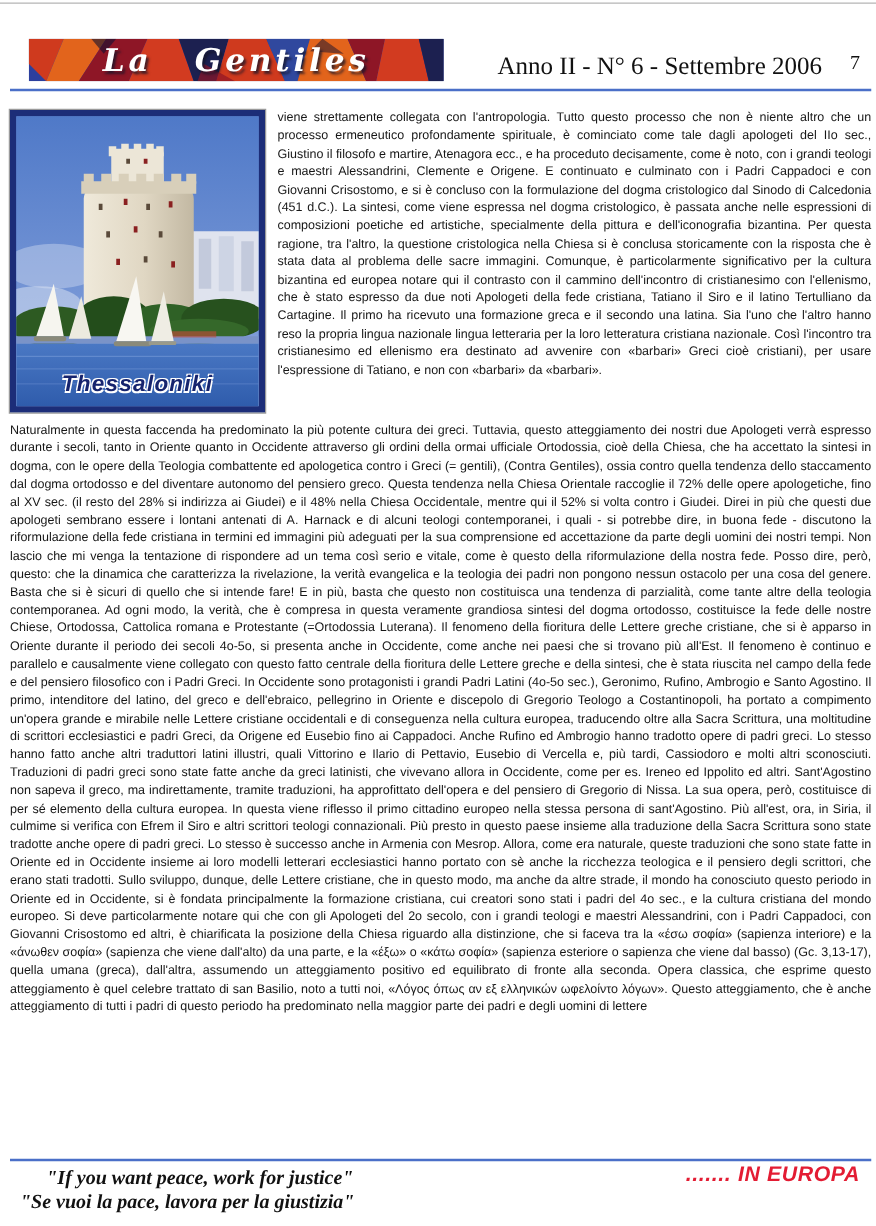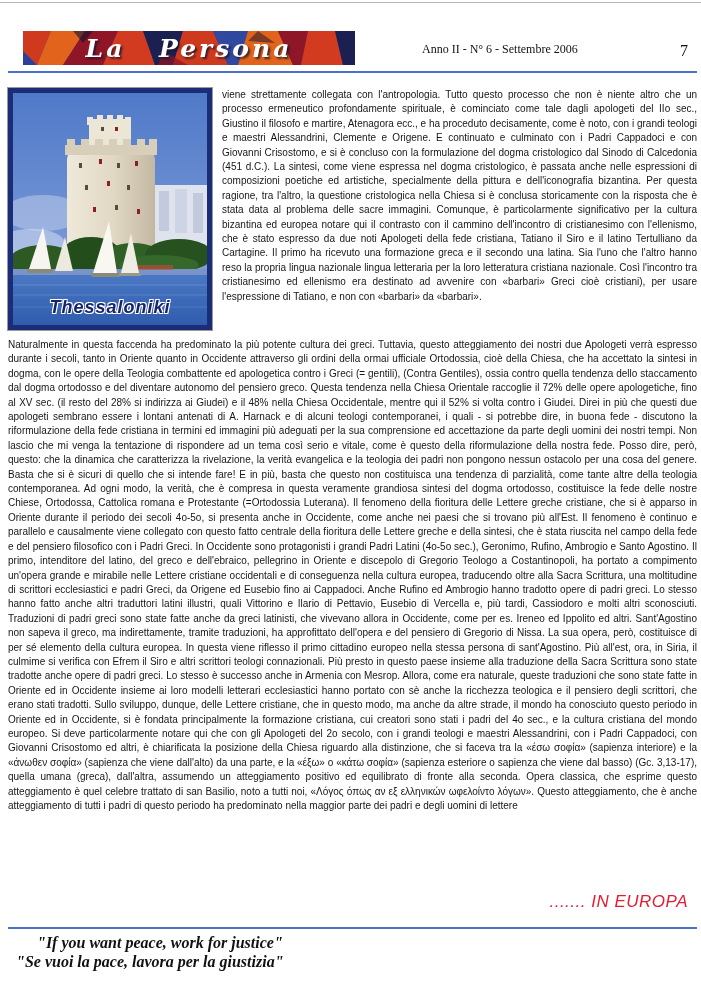--- a/index.html
+++ b/index.html
@@ -22,21 +22,21 @@
   .logo-text{
     position:absolute;inset:0;display:flex;align-items:center;justify-content:center;
     font-family:"DejaVu Serif","Liberation Serif",serif;
     font-style:italic;font-weight:bold;font-size:25px;color:#ffffff;
     word-spacing:22px;letter-spacing:3px;
     text-shadow:2px 2px 2px rgba(20,20,40,.75);
     white-space:nowrap;
   }
   .issue-info{
     position:absolute;left:398px;top:42px;
-    font-family:"Liberation Serif",serif;font-size:12px;color:#111;margin-left:24px;
+    font-family:"Liberation Serif",serif;font-size:20px;color:#111;
   }
   .page-number{
     position:absolute;right:13px;top:42px;
     font-family:"Liberation Serif",serif;font-size:16px;color:#111;
   }
   .rule{position:absolute;left:8px;width:689px;height:2px;background:var(--rule-blue);}
   .rule-top{top:71px;}
   .rule-bottom{top:927px;}
   
   .content{position:absolute;left:8px;top:88px;width:689px;}
@@ -64,22 +64,22 @@
     position:absolute;left:37px;top:934px;
     font-family:"Liberation Serif",serif;font-style:italic;font-weight:bold;
     font-size:16px;color:#111;
   }
   .quote-it{
     position:absolute;left:16px;top:953px;
     font-family:"Liberation Serif",serif;font-style:italic;font-weight:bold;
     font-size:16px;color:#111;
   }
   .europa{
-    position:absolute;right:13px;top:892px;
-    font-style:italic;font-weight:normal;font-size:17px;
+    position:absolute;right:13px;top:930px;
+    font-style:italic;font-weight:bold;font-size:17px;
     color:var(--europa-red);letter-spacing:.5px;
   }
 </style>
 </head>
 <body>
 
 <div class="page">
   <div class="scan-line"></div>
 
   <div class="logo">
@@ -93,21 +93,21 @@
       <polygon points="160,0 190,0 205,34 150,34" fill="#cf3a1e"></polygon>
       <polygon points="190,0 225,0 215,34 205,34" fill="#30489e"></polygon>
       <polygon points="225,0 255,0 270,34 215,34" fill="#e2641c"></polygon>
       <polygon points="255,0 285,0 278,34 270,34" fill="#8e1626"></polygon>
       <polygon points="285,0 312,0 320,34 278,34" fill="#d23b20"></polygon>
       <polygon points="312,0 332,0 332,34 320,34" fill="#1c2050"></polygon>
       <polygon points="50,0 70,0 60,12" fill="#101030" opacity=".6"></polygon>
       <polygon points="140,20 165,34 135,34" fill="#8e1626" opacity=".7"></polygon>
       <polygon points="235,0 252,12 225,10" fill="#101030" opacity=".5"></polygon>
     </svg>
-    <span class="logo-text">La Persona</span>
+    <span class="logo-text">La Gentiles</span>
   </div>
   <div class="issue-info">Anno II - N° 6 - Settembre 2006</div>
   <div class="page-number">7</div>
   <div class="rule rule-top"></div>
 
   <div class="content">
     <div class="row">
       <div class="photo-wrap">
         <svg viewBox="0 0 194 232" preserveAspectRatio="none" aria-hidden="true">
           <defs>

